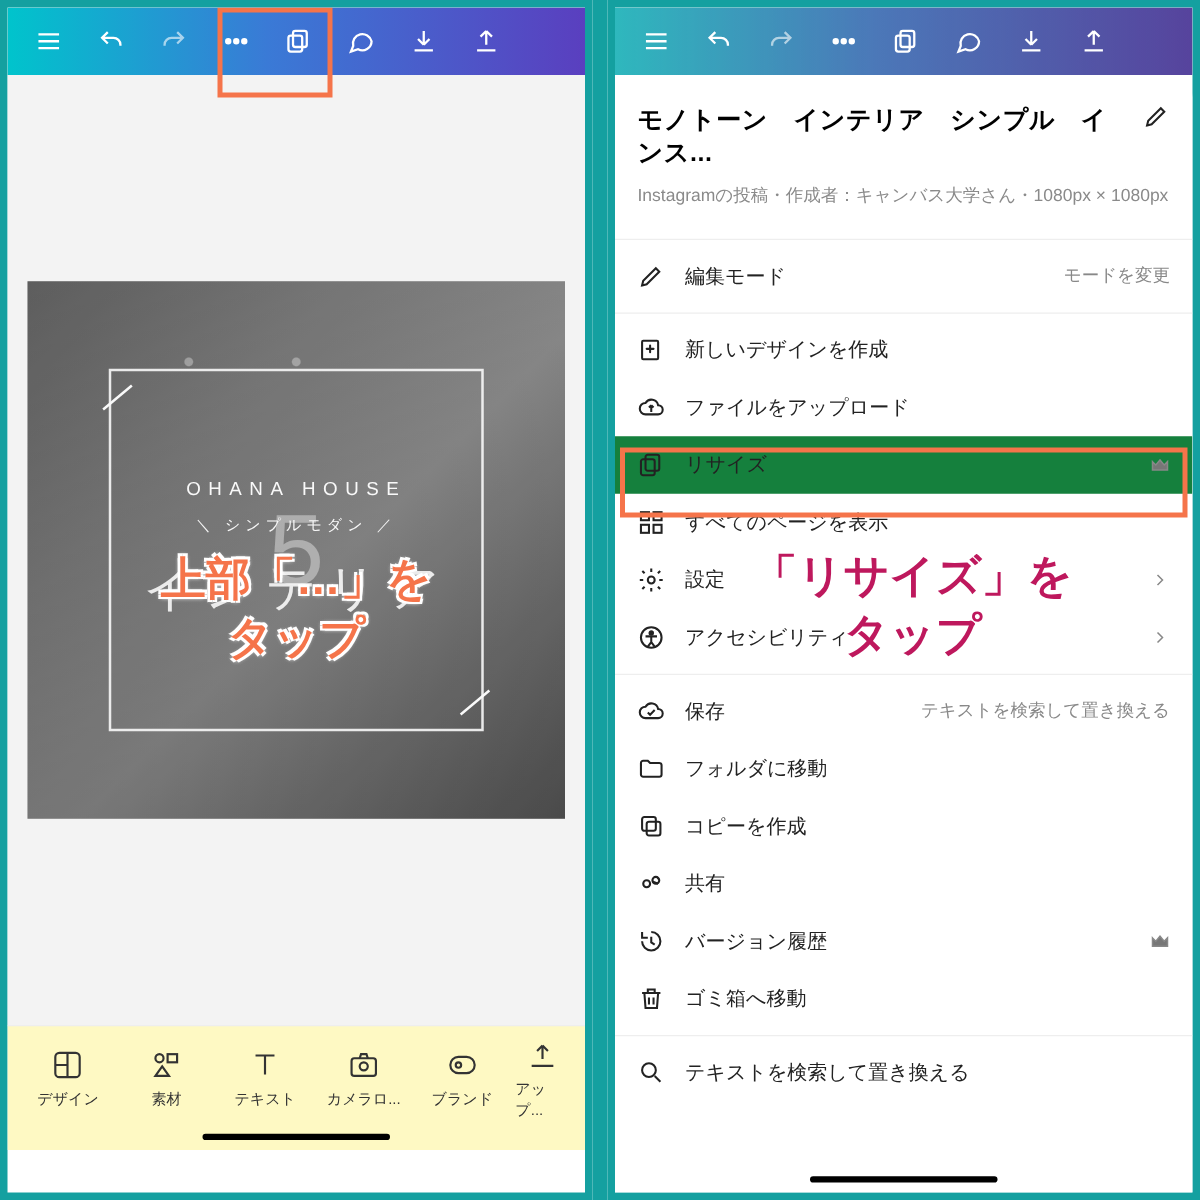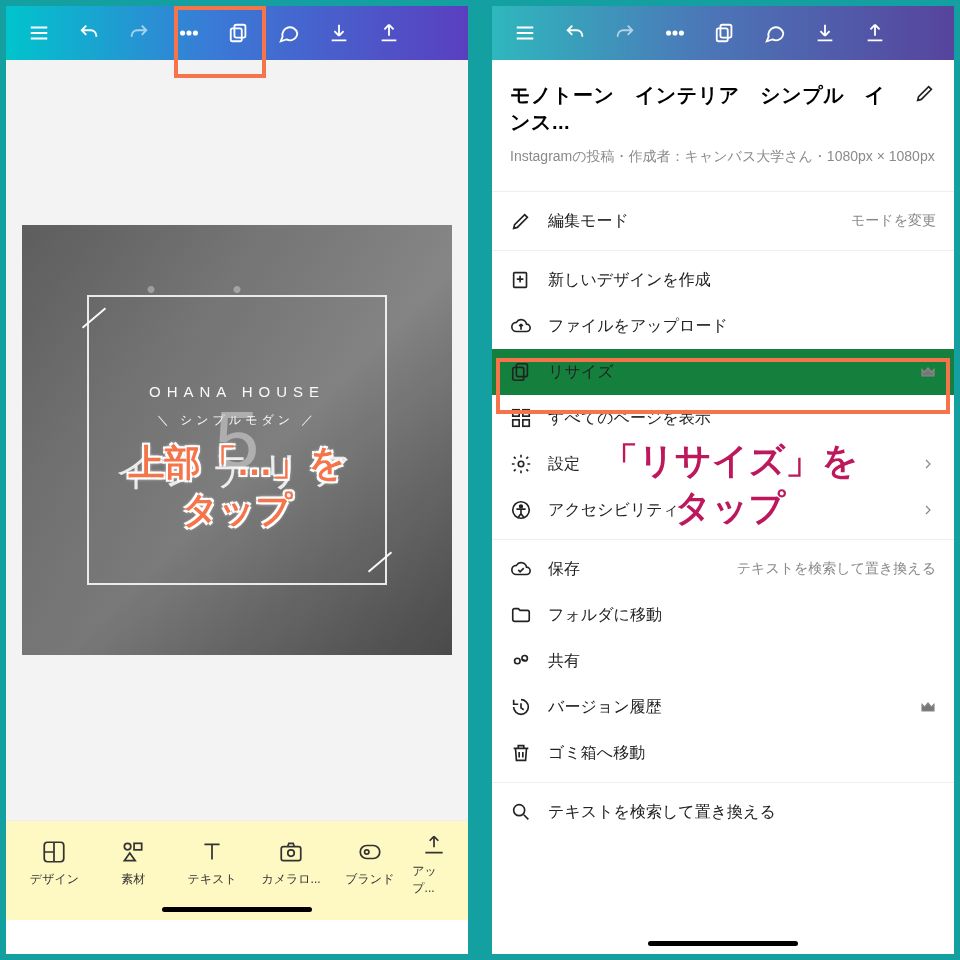--- a/index.html
+++ b/index.html
@@ -412,20 +412,27 @@
       <span class="trail">テキストを検索して置き換える</span>
     </div>
     <div class="mitem">
       <svg viewBox="0 0 24 24">
           <path d="M3 7a2 2 0 012-2h4l2 2h8a2 2 0 012 2v8a2 2 0 01-2 2H5a2 2 0 01-2-2V7z"></path>
         </svg>
       <span>フォルダに移動</span>
     </div>
     <div class="mitem">
       <svg viewBox="0 0 24 24">
+          <rect x="8" y="8" width="12" height="12" rx="2"></rect>
+          <rect x="4" y="4" width="12" height="12" rx="2"></rect>
+        </svg>
+      <span>コピーを作成</span>
+    </div>
+    <div class="mitem">
+      <svg viewBox="0 0 24 24">
           <circle cx="8" cy="12" r="3"></circle>
           <circle cx="16" cy="9" r="3"></circle>
           <path d="M13 10l5 2M18 8v-1"></path>
         </svg>
       <span>共有</span>
     </div>
     <div class="mitem">
       <svg viewBox="0 0 24 24">
           <path d="M4 12a8 8 0 108-8M4 4v5h5"></path>
           <path d="M12 8v5l3 2"></path>

